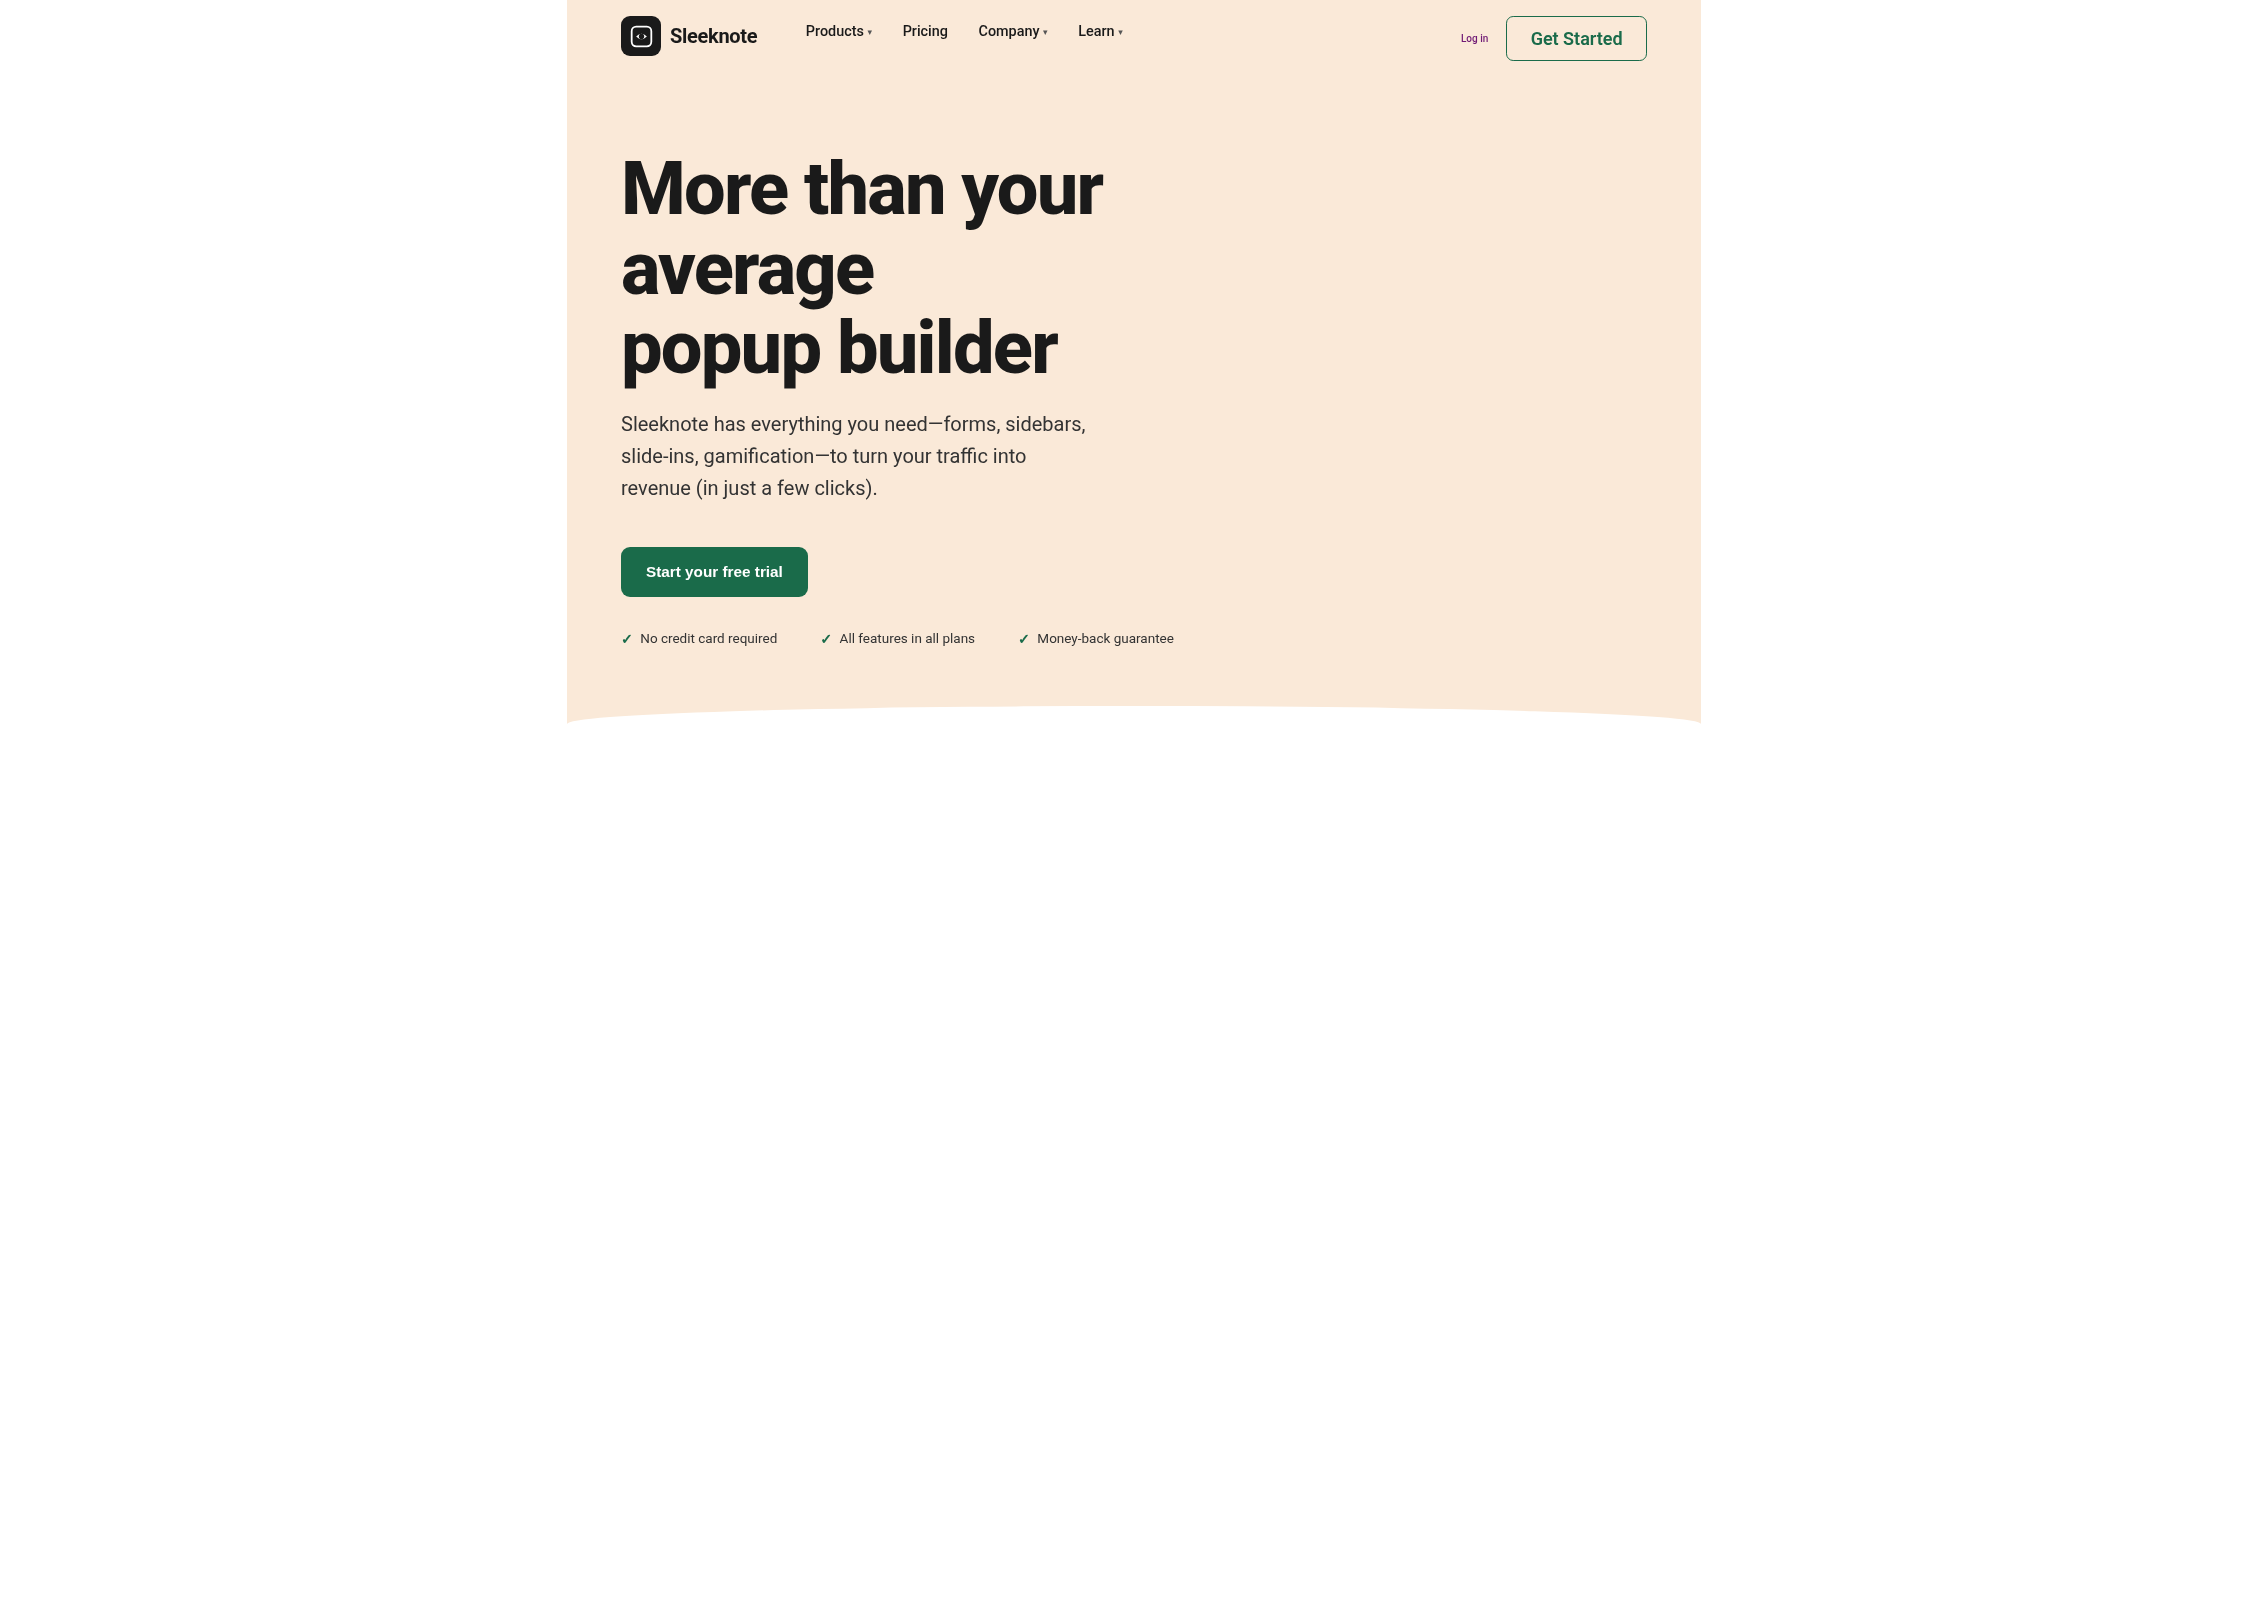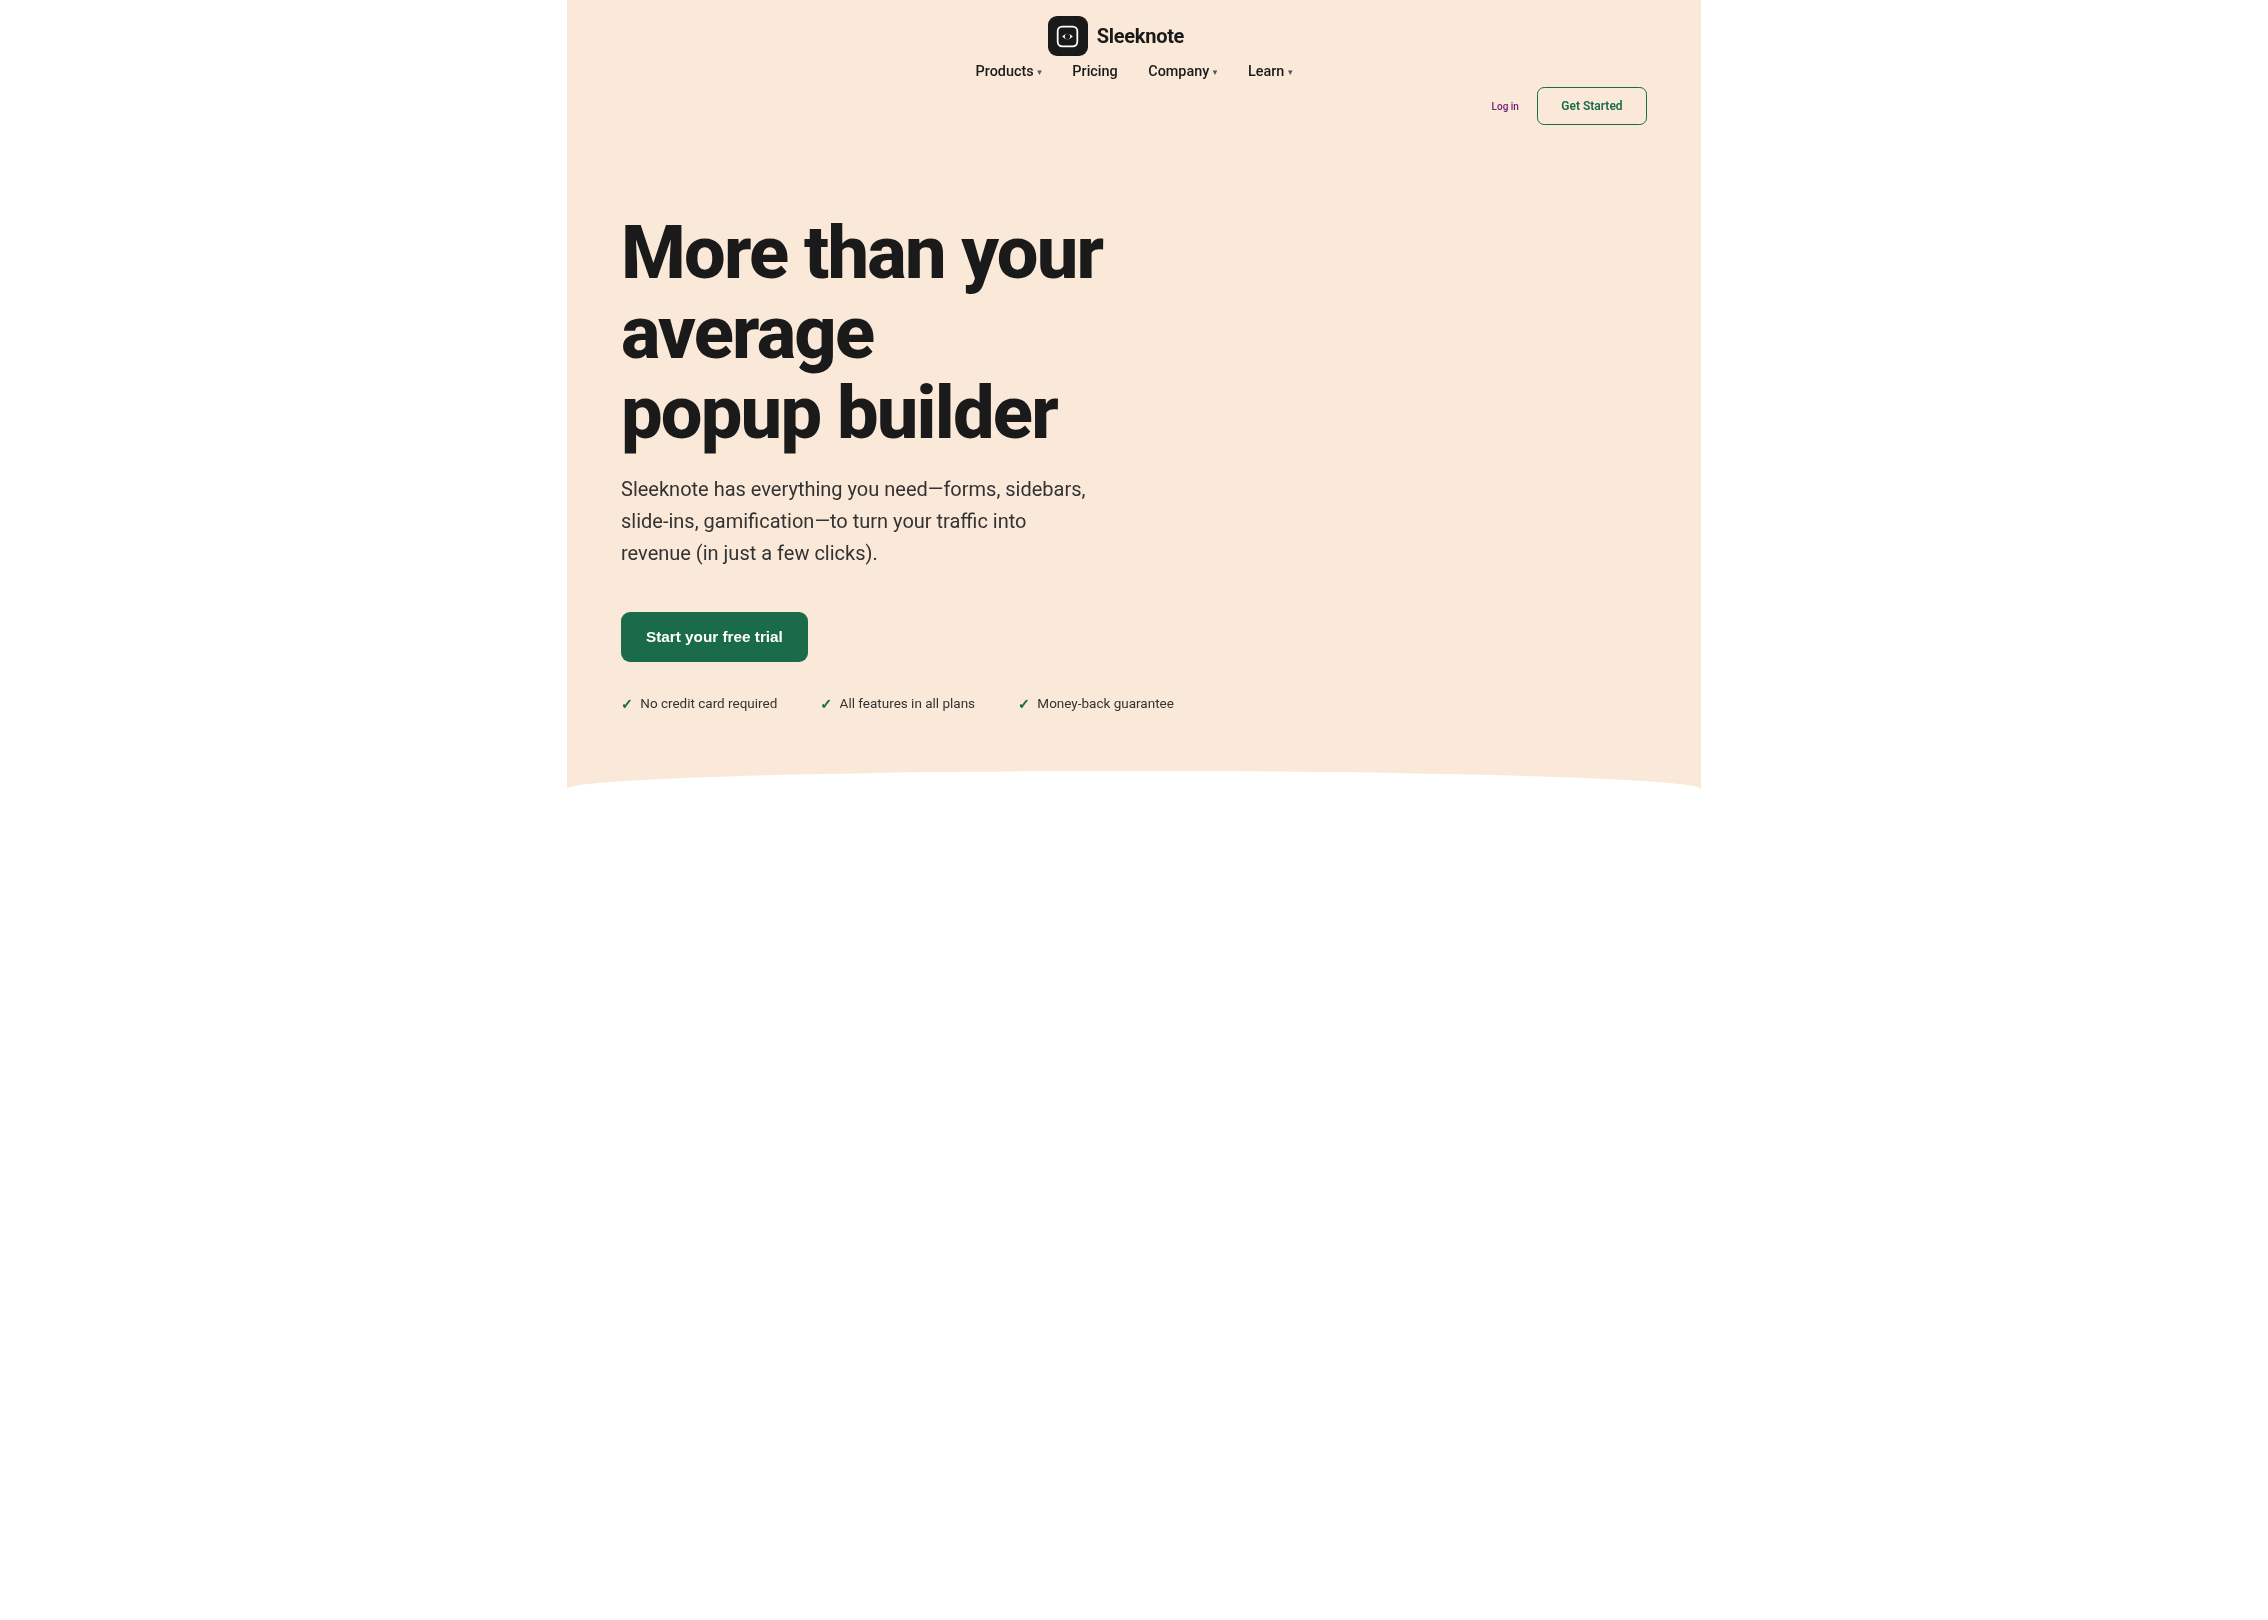--- a/index.html
+++ b/index.html
@@ -11,26 +11,25 @@
     body {
       font-family: -apple-system, BlinkMacSystemFont, 'Segoe UI', Roboto, Helvetica, Arial, sans-serif;
       background: #ffffff;
       width: 1134px;
       margin: 0 auto;
     }
 
     
     .navbar {
       display: flex;
-      align-items: center;
+      align-items: flex-start;
       padding: 16px 54px;
       background: #fae9d8;
       position: relative;
       z-index: 10;
-      flex-direction: column;
     }
 
     .logo-area {
       display: flex;
       align-items: center;
       gap: 9px;
       margin-right: 36px;
       text-decoration: none;
     }
 
@@ -96,21 +95,21 @@
       cursor: pointer;
       text-decoration: none;
     }
 
     .get-started-btn {
       padding: 10.8px 23.4px;
       background: transparent;
       border: 1.8px solid #1a6b4a;
       border-radius: 7.2px;
       color: #1a6b4a;
-      font-size: 12px;
+      font-size: 18px;
       font-weight: 600;
       cursor: pointer;
       text-decoration: none;
     }
 
     
     .hero {
       background: #fae9d8;
       padding: 72px 54px 108px 54px;
       position: relative;

